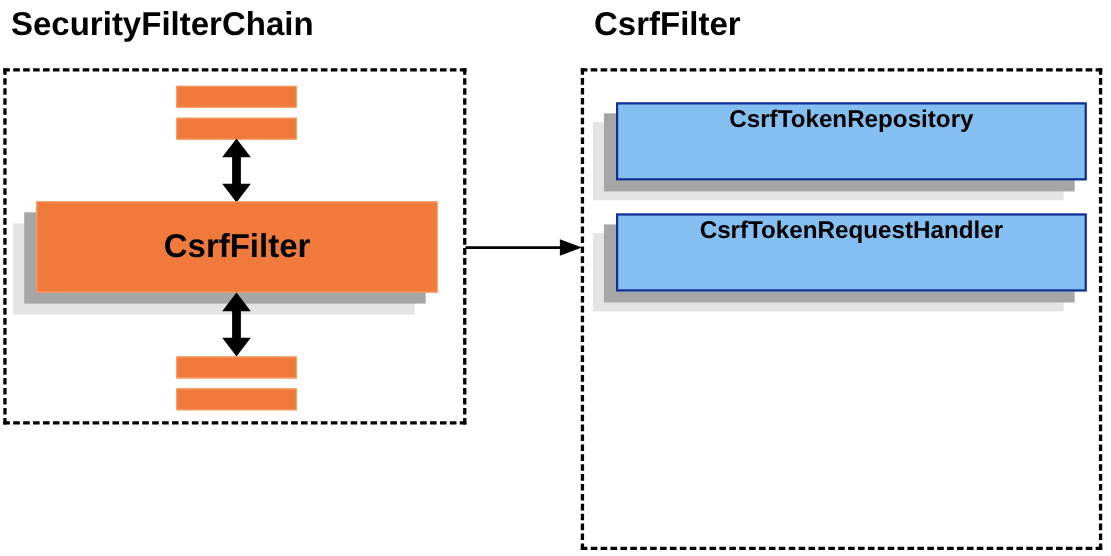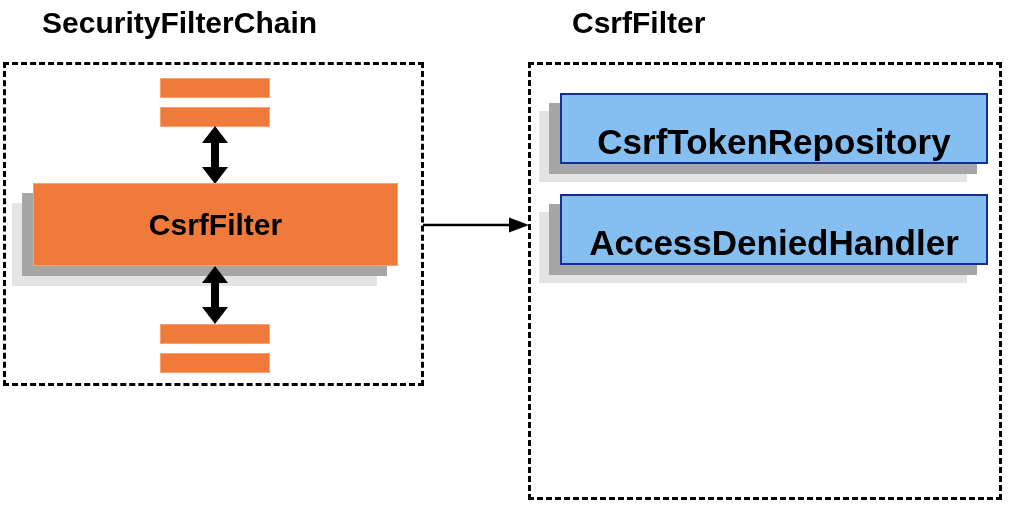--- a/index.html
+++ b/index.html
@@ -12,21 +12,20 @@
     --black:#000000;
   }
   html,body{margin:0;padding:0;background:#fff;}
   .stage{
     position:relative;width:1010px;height:505px;background:#fff;overflow:hidden;
     font-family:"Liberation Sans", sans-serif;color:#000;
   }
   .panel-title{
     position:absolute;top:6px;font-size:30px;font-weight:bold;letter-spacing:0;
     white-space:nowrap;
-    margin-left:32px;
   }
   .panel-title.left{left:10px;}
   .panel-title.right{left:540px;}
   .dashed-box{
     position:absolute;border:3px dashed var(--black);background:transparent;
     box-sizing:border-box;
   }
   .dashed-box.left{left:3px;top:62px;width:421px;height:324px;}
   .dashed-box.right{left:528px;top:62px;width:474px;height:438px;}
   .filter-bar{
@@ -46,22 +45,22 @@
   }
   .v-arrow{position:absolute;left:197px;width:36px;height:58px;}
   .v-arrow.a1{top:126px;}
   .v-arrow.a2{top:266px;}
   .connector{position:absolute;left:423px;top:215px;width:106px;height:20px;}
   .components{position:absolute;left:0;top:0;width:1010px;height:505px;pointer-events:none;}
   .component-box{
     position:absolute;left:560px;width:428px;height:71px;
     background:var(--blue-fill);border:2px solid var(--blue-border);box-sizing:border-box;
     box-shadow:-11px 10px 0 var(--shadow-dark), -21px 18px 0 var(--shadow-light);
-    display:flex;align-items:flex-end;justify-content:center;
-    font-size:35px;font-weight:bold;pointer-events:auto;
+    display:flex;align-items:flex-start;justify-content:center;
+    font-size:22px;font-weight:bold;pointer-events:auto;
   }
   .component-box:nth-child(1){top:93px;}
   .component-box:nth-child(2){top:194px;}
   .component-box:nth-child(3){top:295px;}
   .component-box:nth-child(4){top:392px;}
   svg{display:block;}
 </style>
 </head>
 <body>
 
@@ -100,20 +99,20 @@
       <line x1="0" y1="10" x2="88" y2="10" stroke="#000" stroke-width="2.5"></line>
       <polygon points="86,2.5 106,10 86,17.5" fill="#000"></polygon>
     </svg>
   </div>
 
   <div class="components">
   <div class="component-box">
     <span>CsrfTokenRepository</span>
   </div>
 
+  <div class="component-box">
+    <span>CsrfTokenRequestHandler</span>
+  </div>
 
-  <div class="component-box">
-    <span>AccessDeniedHandler</span>
-  </div>
 
 </div>
 
 </div>
 
 </body></html>

